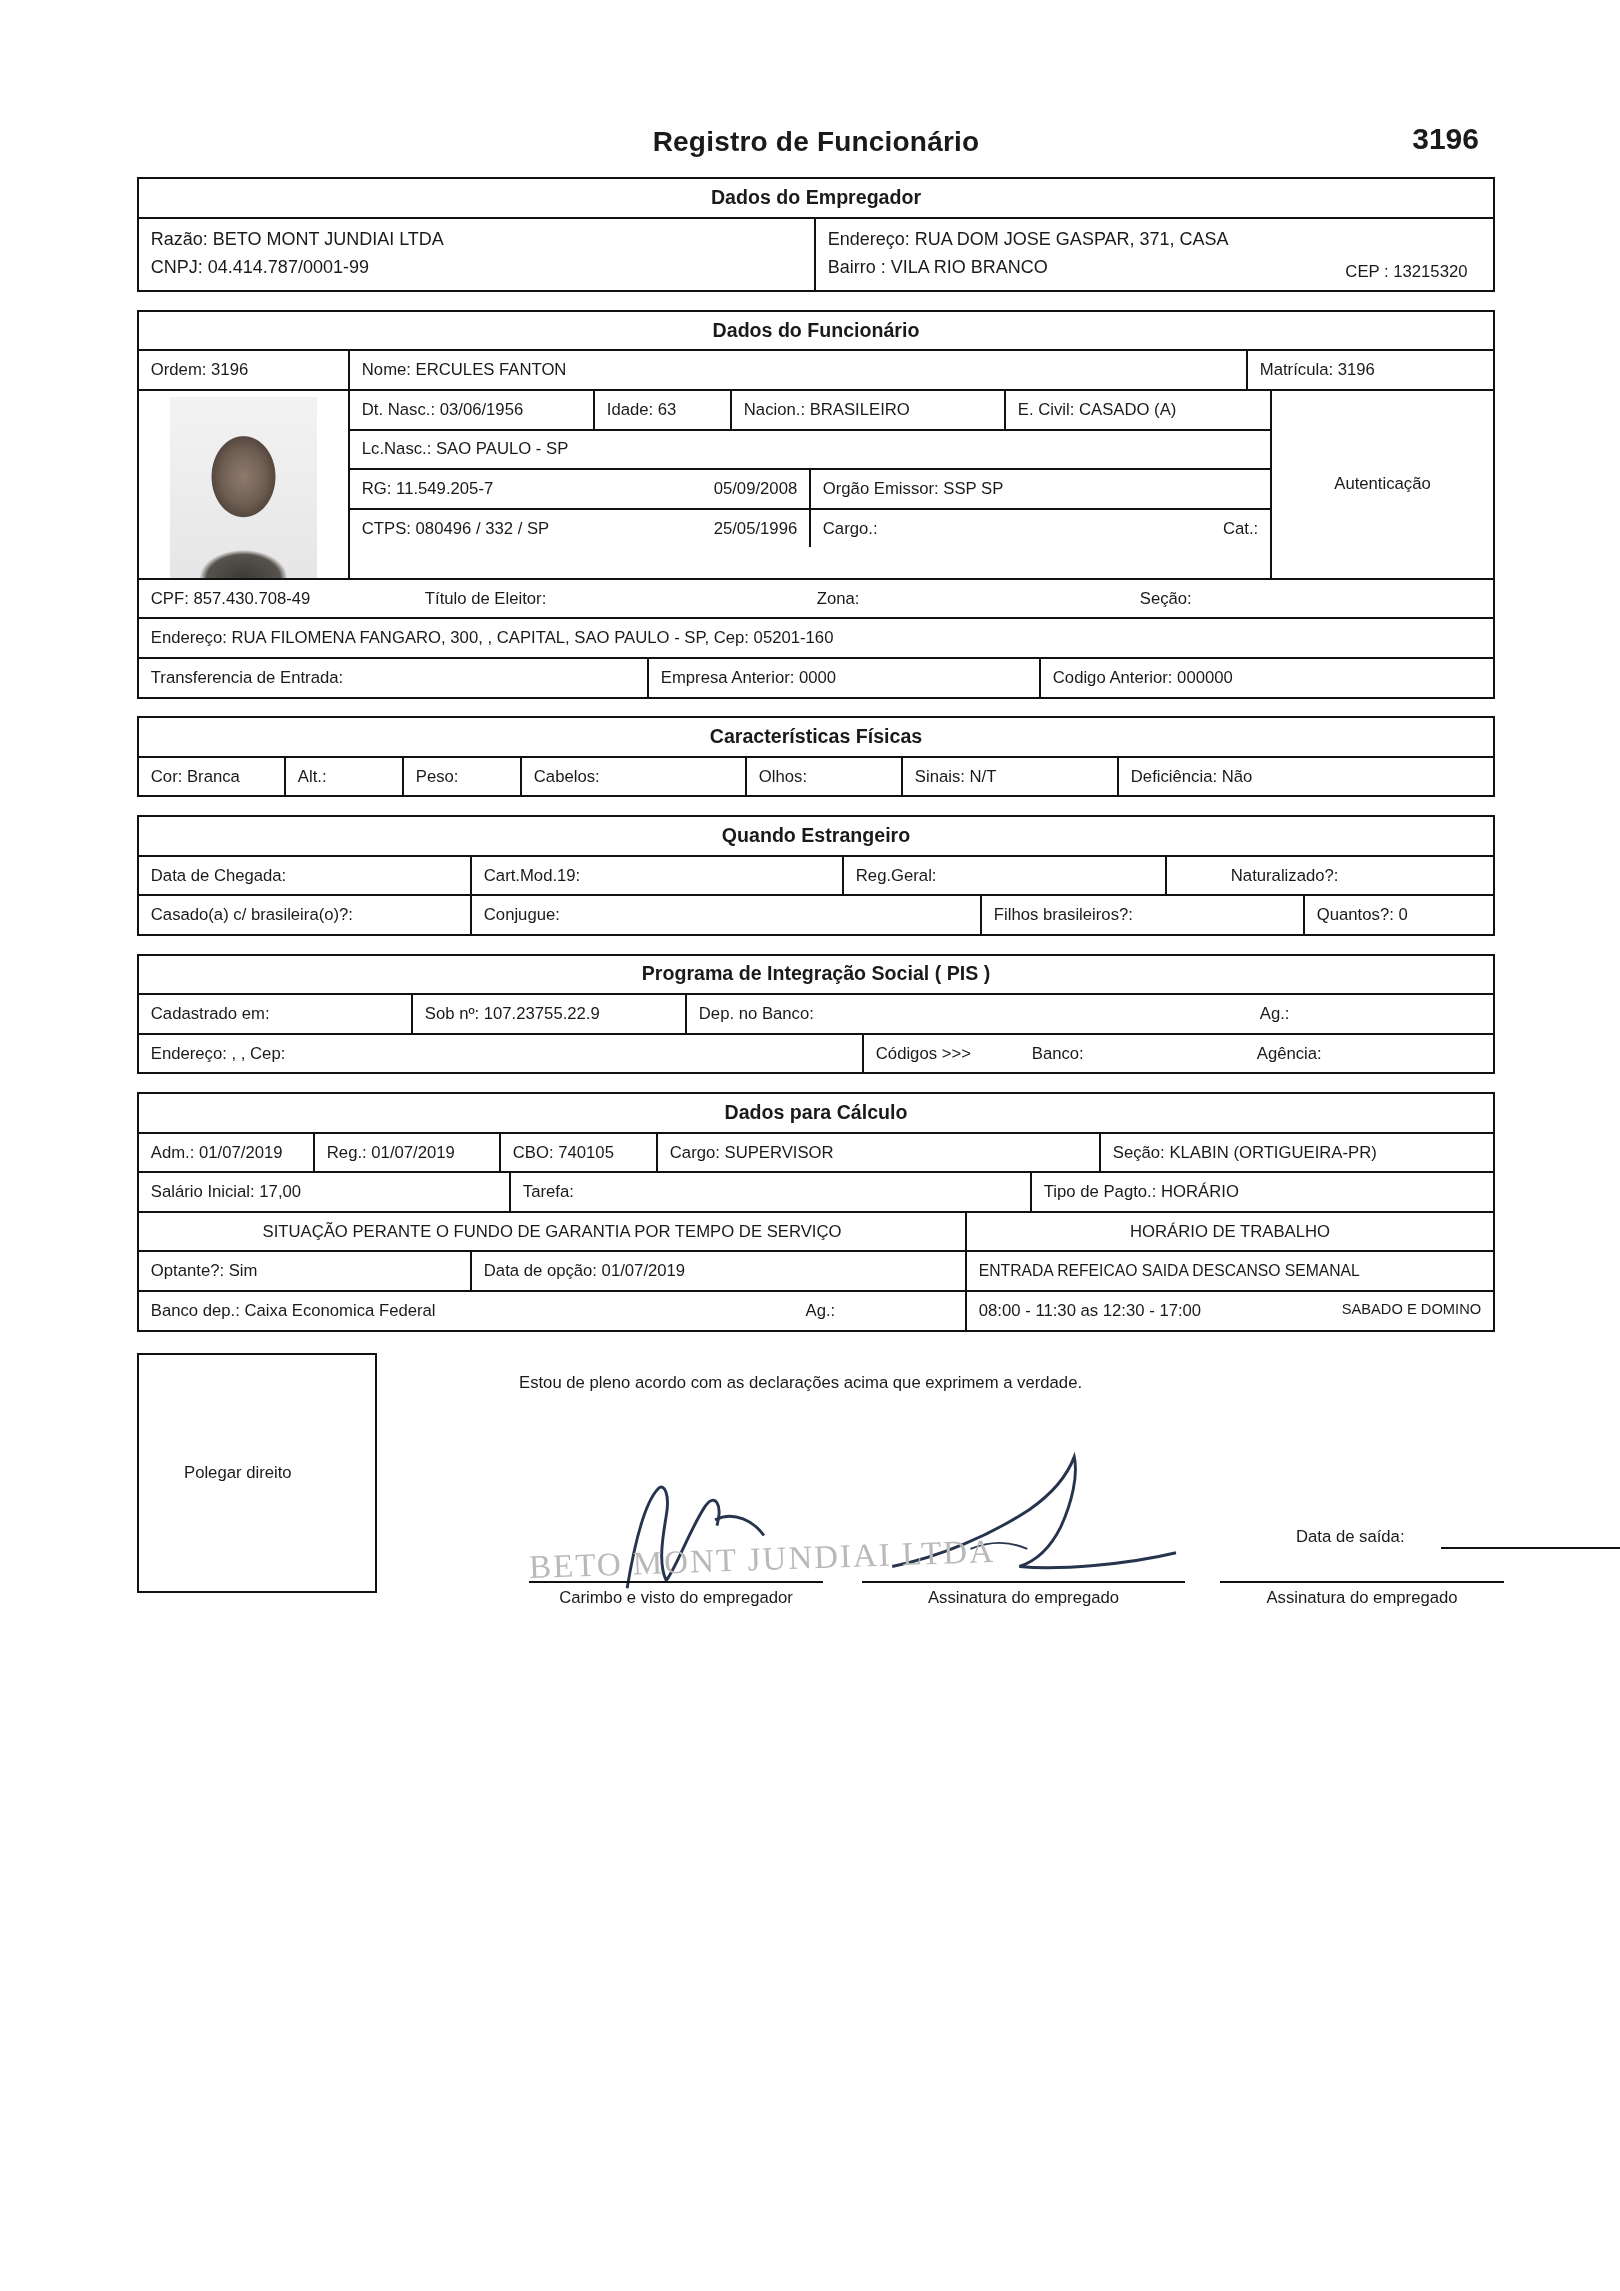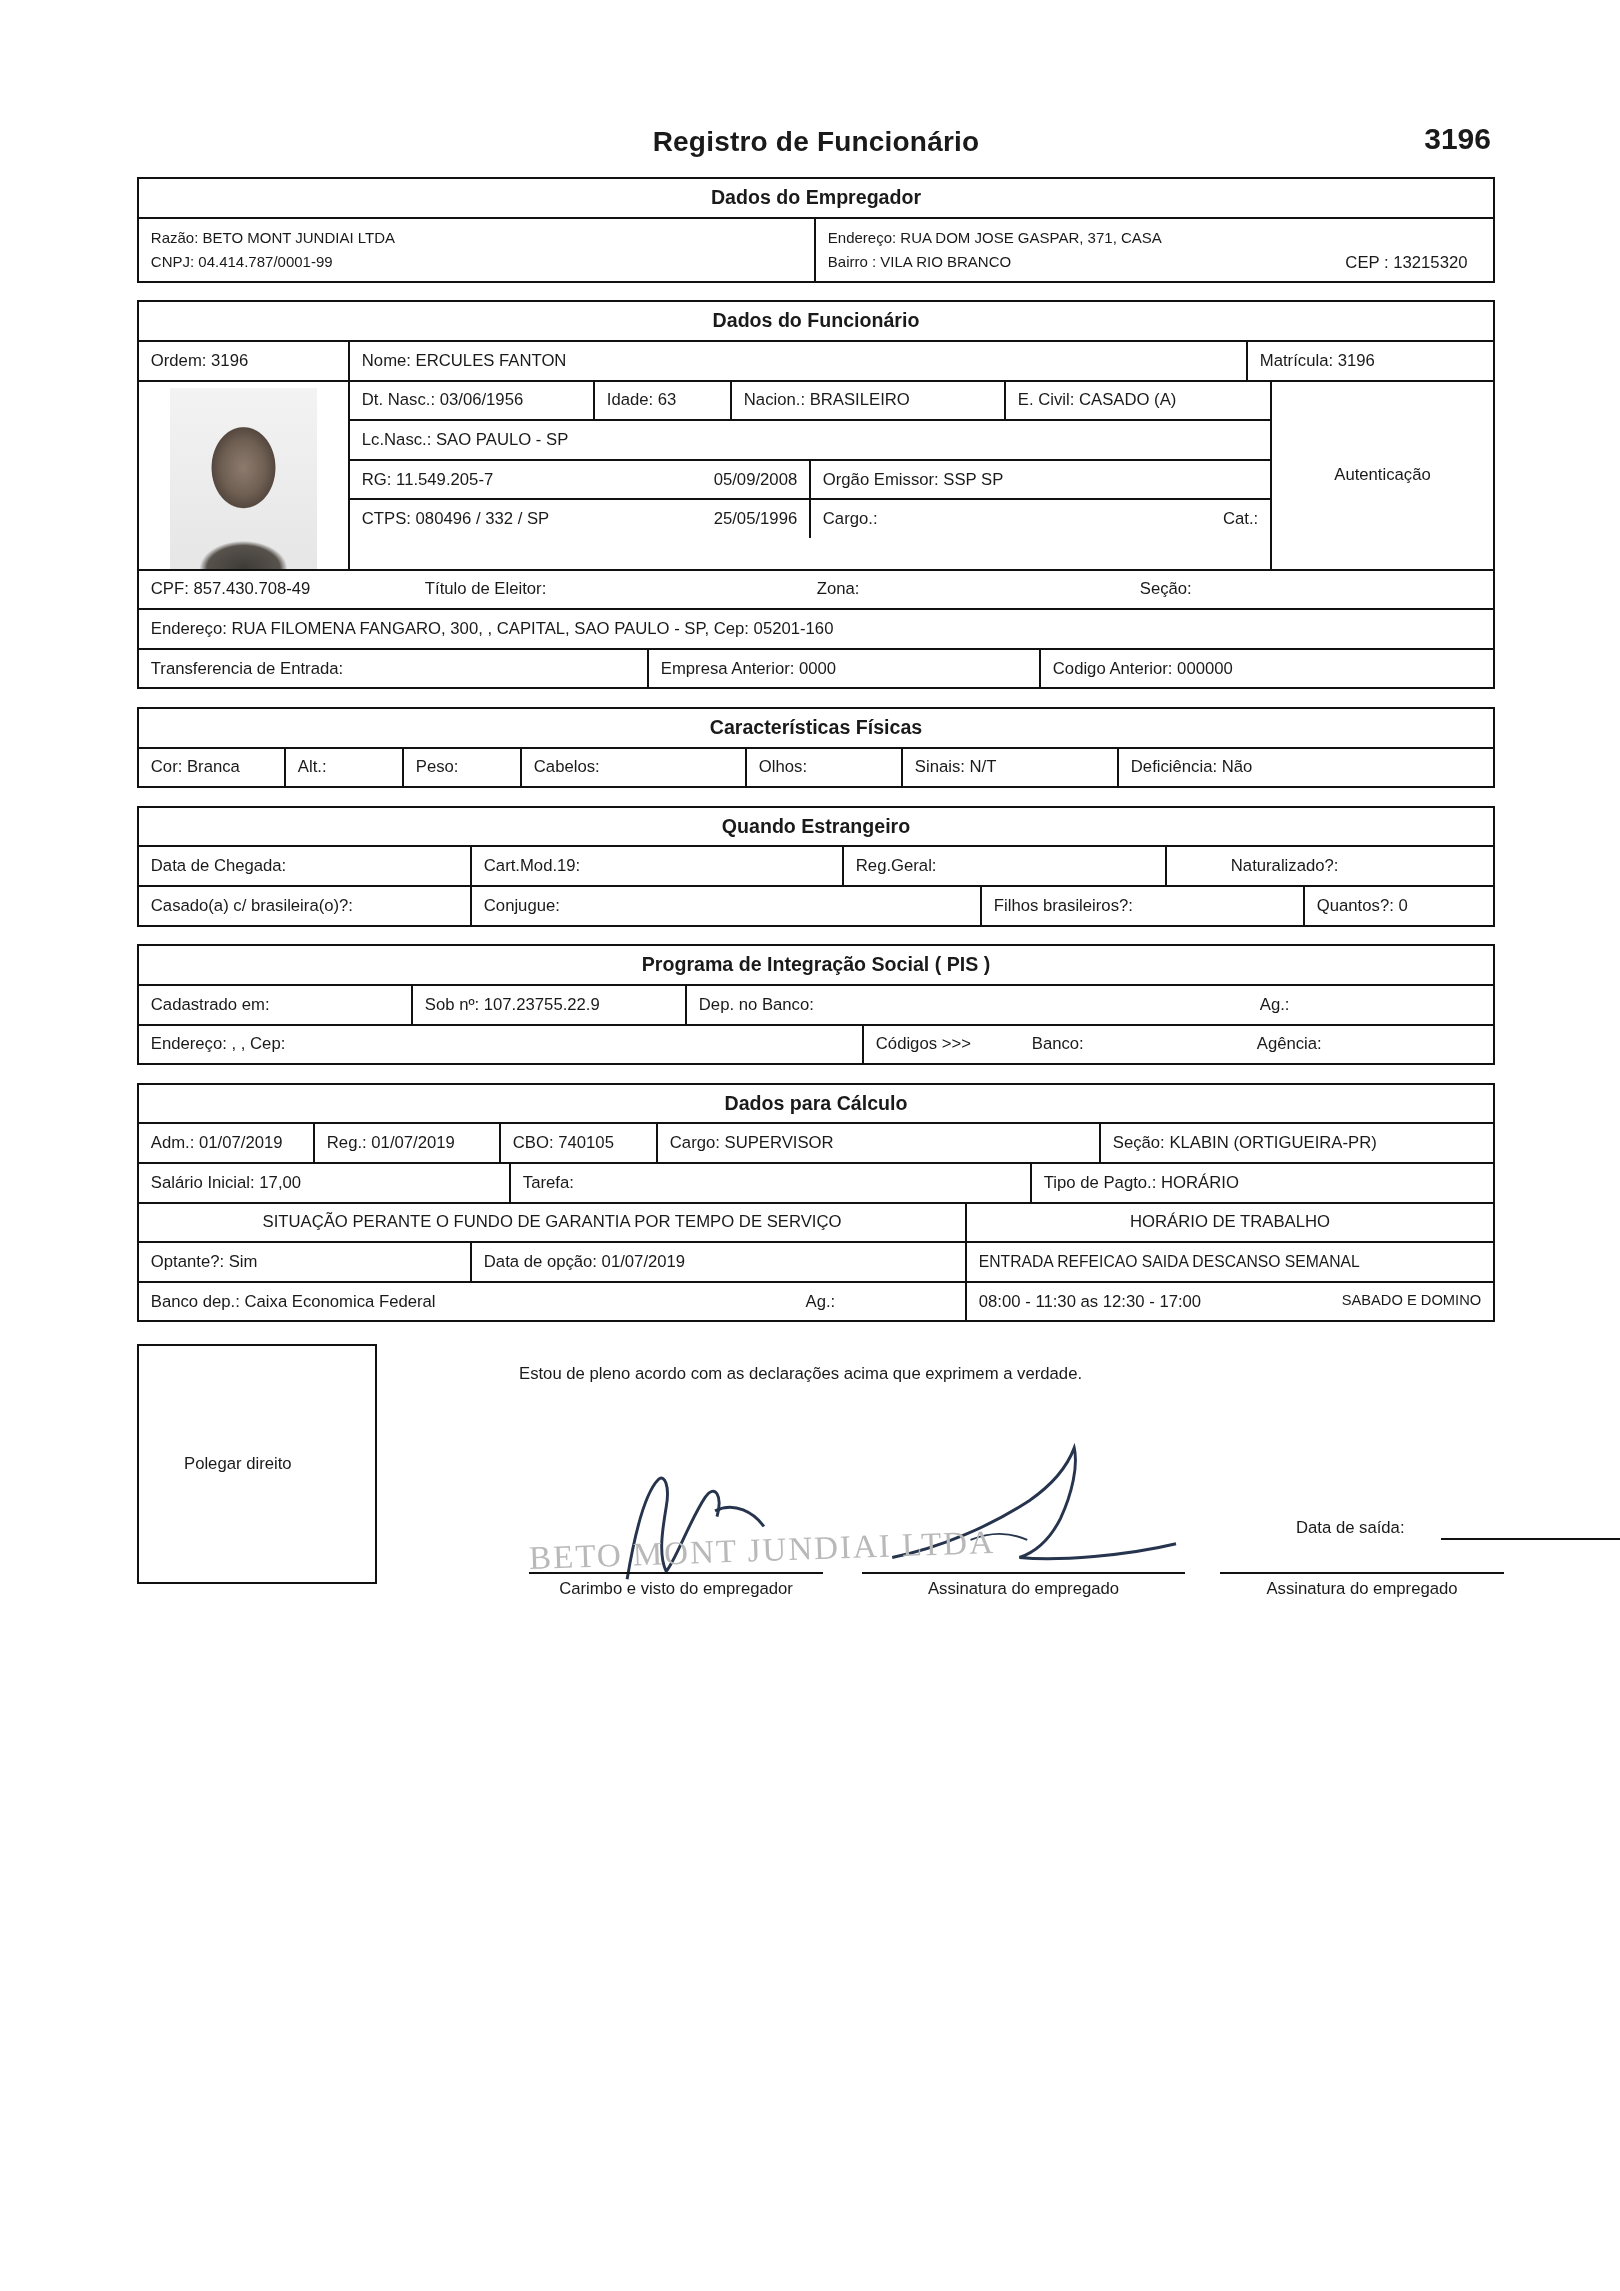--- a/index.html
+++ b/index.html
@@ -39,21 +39,21 @@
     position: absolute;
     left: 0; right: 0;
     top: 17.6px;
     text-align: center;
     font-size: 28px;
     font-weight: bold;
     letter-spacing: 0.2px;
   }
   .doc-number {
     position: absolute;
-    right: 4px;
+    right: 16px;
     top: 13.7px;
     font-size: 30px;
     font-weight: bold;
   }
 
   
   .block {
     border: 2px solid #111;
     margin-bottom: 17.6px;
     box-sizing: border-box;
@@ -81,21 +81,21 @@
     display: flex;
     align-items: center;
   }
   .cell:last-child { border-right: none; }
   .cell.nb { border-right: none; }
   .grow { flex: 1 1 auto; }
 
   
   .emp-left { width: 50%; flex-direction: column; align-items: flex-start; padding: 7.8px 11.8px; }
   .emp-right { width: 50%; flex-direction: column; align-items: flex-start; padding: 7.8px 11.8px; position: relative; }
-  .emp-line { line-height: 1.55; font-size: 15px; }
+  .emp-line { line-height: 1.55; font-size: 18px; }
   .cep-float { position: absolute; right: 25.5px; bottom: 7.8px; font-size: 16.7px; }
 
   
   .ordem-cell { width: 211px; }
   .nome-cell { flex: 1 1 auto; }
   .matricula-cell { width: 245px; border-right: none; }
 
   .photo-wrap {
     width: 211px;
     border-right: 2px solid #111;

